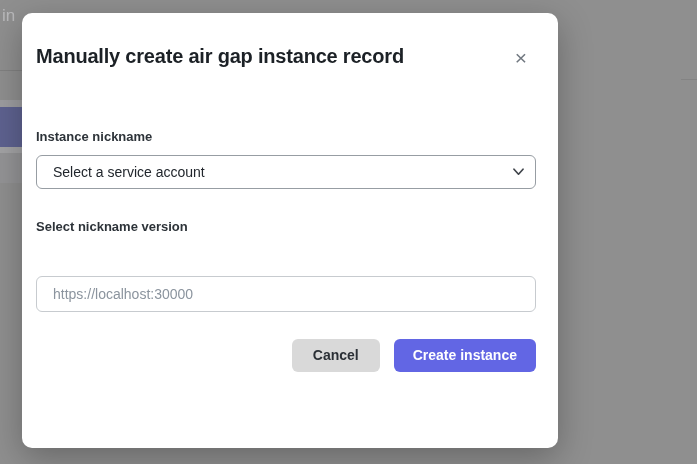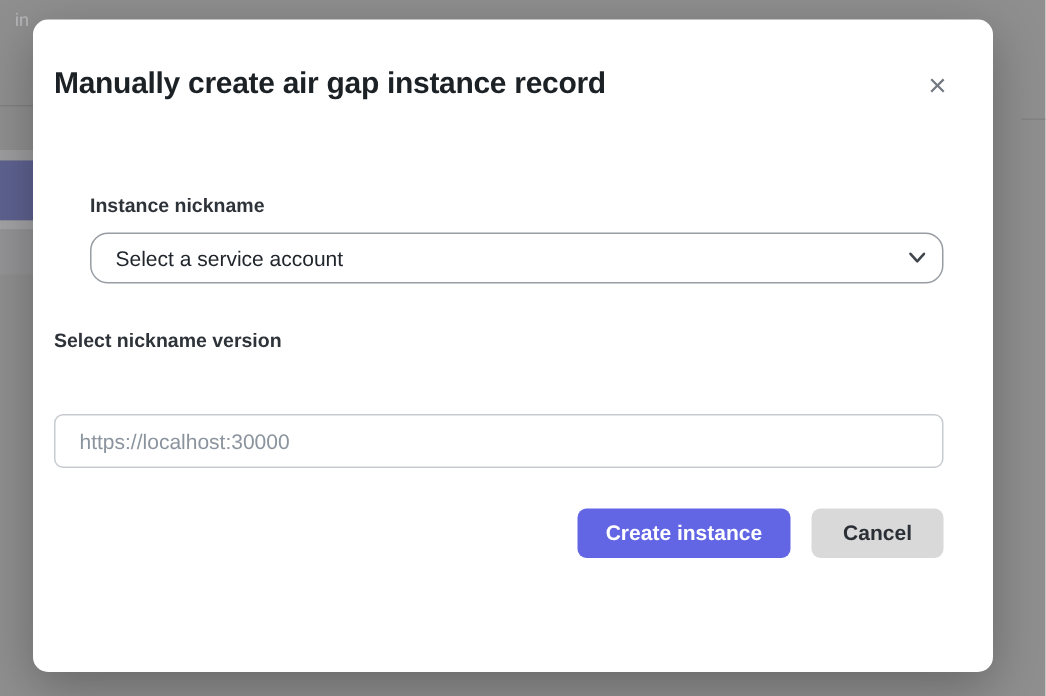--- a/index.html
+++ b/index.html
@@ -6,22 +6,22 @@
   html, body { width: 697px; height: 464px; }
   body {
     font-family: "Liberation Sans", sans-serif;
     background: #8f8f8f;
     position: relative;
     overflow: hidden;
   }
 
   
   .bg-fragment-text {
-    position: absolute; top: 6px; left: 10px;
-    font-size: 12px; color: #b9b9bb;
+    position: absolute; top: 6px; left: 2px;
+    font-size: 17px; color: #b9b9bb;
   }
   .bg-divider-left {
     position: absolute; top: 70px; left: 0; width: 24px; height: 1px;
     background: #818181;
   }
   .bg-divider-right {
     position: absolute; top: 79px; right: 0; width: 16px; height: 1px;
     background: #838383;
   }
   .bg-strip-above {
@@ -36,50 +36,50 @@
     background: #a3a3a5;
   }
   .bg-band {
     position: absolute; top: 153px; left: 0; width: 23px; height: 30px;
     background: #949496;
   }
 
   
   .modal {
     position: absolute; left: 22px; top: 13px;
-    width: 640px; height: 435px;
+    width: 536px; height: 435px;
     background: #ffffff;
     border-radius: 10px;
     box-shadow: 0 10px 34px rgba(0,0,0,0.28);
-    padding: 31px 33px 0 14px;
+    padding: 31px 22px 0 14px;
   }
   .modal-title {
     font-size: 20px; font-weight: 700; color: #1c2126;
     letter-spacing: -0.2px; line-height: 24px;
   }
   .modal-close {
     position: absolute; top: 32px; right: 24px;
     width: 26px; height: 26px;
     background: none; border: none; cursor: pointer;
     font-size: 21px; line-height: 24px; color: #717880;
     font-family: "Liberation Sans", sans-serif;
   }
 
-  .form-group-first { margin-top: 62px; margin-left: 24px; }
+  .form-group-first { margin-top: 62px; }
   .form-group { margin-top: 31px; }
   .field-label {
     display: block;
     font-size: 13px; font-weight: 700; color: #2d3339;
     line-height: 13px;
   }
   .select-wrap { position: relative; margin-top: 12px; }
   select.field-select {
     width: 100%; height: 34px;
     appearance: none; -webkit-appearance: none;
-    border: 1px solid #979da3; border-radius: 12px;
+    border: 1px solid #979da3; border-radius: 6px;
     background: #ffffff;
     padding: 0 30px 0 16px;
     font-family: "Liberation Sans", sans-serif;
     font-size: 14px; color: #21262c;
     cursor: pointer;
   }
   .chevron {
     position: absolute; right: 12px; top: 50%;
     margin-top: -4px; pointer-events: none;
     display: block;
@@ -136,16 +136,16 @@
 
   <div class="form-group">
     <label class="field-label">Select nickname version</label>
   </div>
 
   <div class="form-group">
     <input class="field-input" type="text" placeholder="https://localhost:30000" style="">
   </div>
 
   <div class="modal-footer">
+    <button class="btn btn-cancel">Cancel</button>
     <button class="btn btn-primary" style="background: rgb(98, 102, 228);">Create instance</button>
-    <button class="btn btn-cancel">Cancel</button>
   </div>
 </div>
 
 </body></html>

